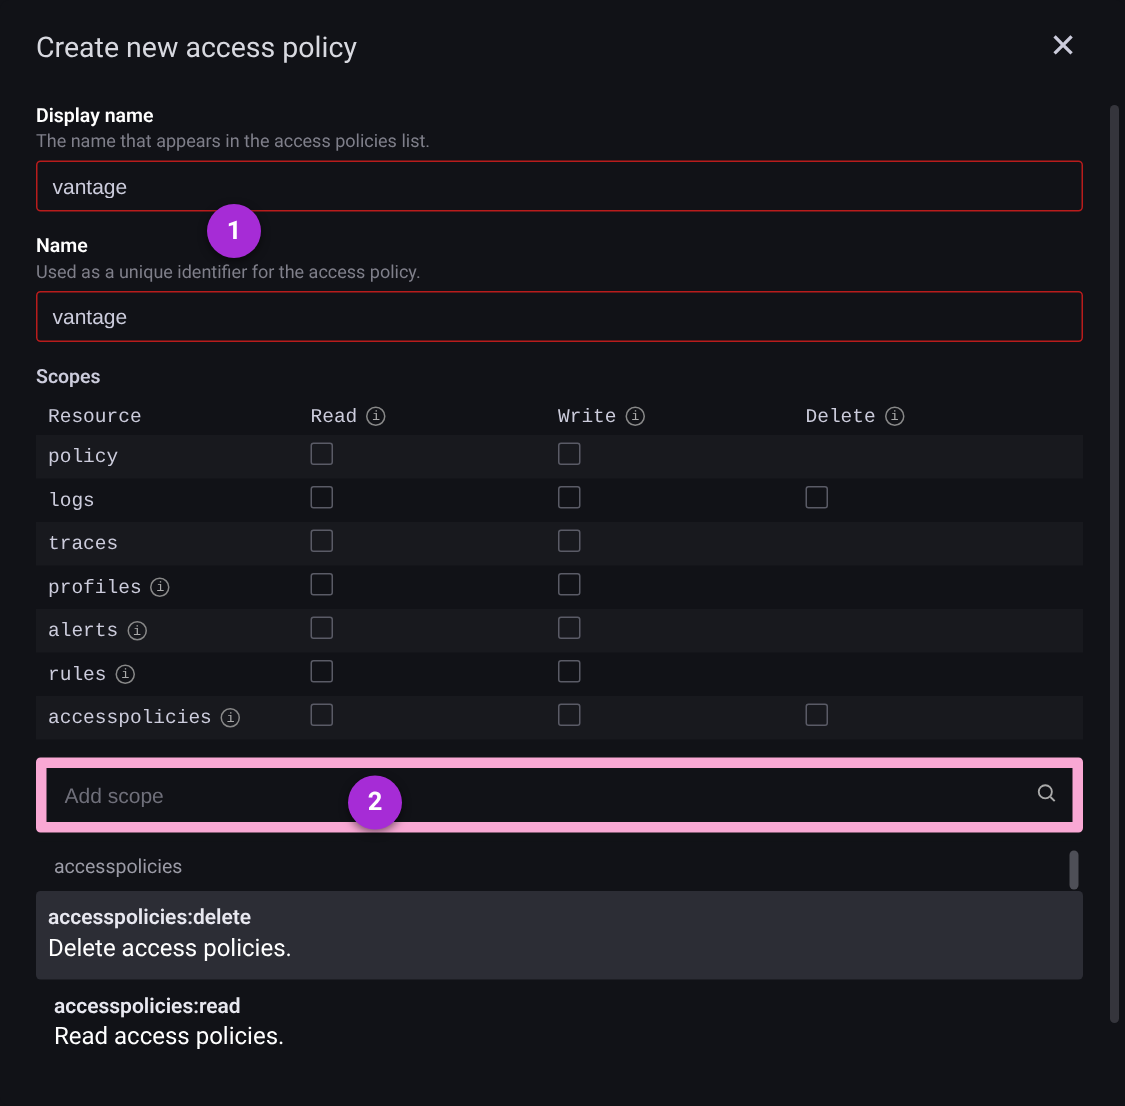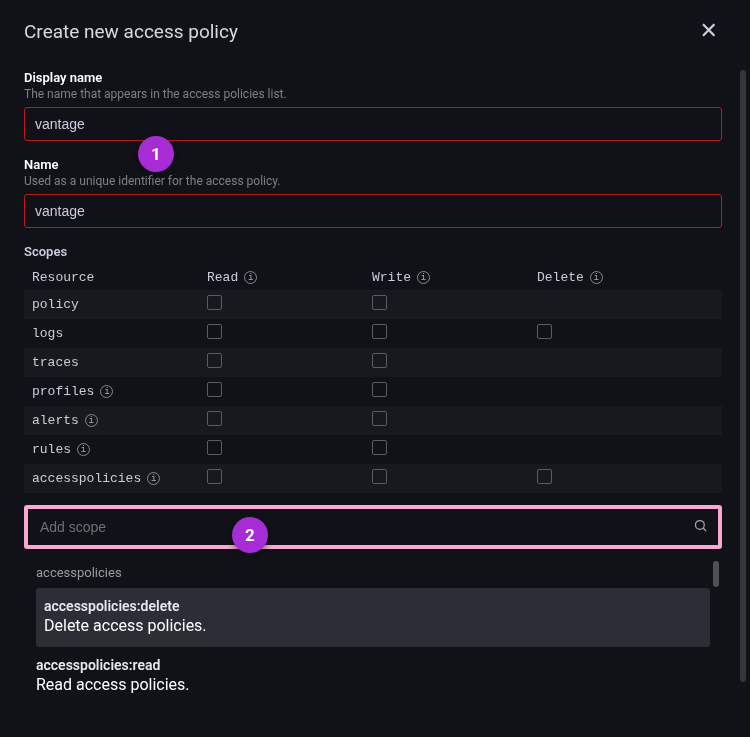--- a/index.html
+++ b/index.html
@@ -125,21 +125,21 @@
   justify-content: center;
   font-size: 9px;
   color: #aaa;
   cursor: help;
 }
 .add-scope-wrap {
   margin-top: 12px;
   padding-right: 16px;
 }
 .add-scope-box {
-  border: 4px solid #f9a8d4;
+  border: 7px solid #f9a8d4;
   border-radius: 3px;
   background: #111217;
   display: flex;
   align-items: center;
   padding: 0 10px;
 }
 .add-scope-input {
   flex: 1;
   background: transparent;
   border: none;
@@ -180,21 +180,21 @@
   color: #e8e8f0;
   margin-bottom: 2px;
 }
 .dd-item-desc {
   font-size: 16px;
   color: #ffffff;
 }
 .dd-item.highlight {
   background: #2c2d35;
   border-radius: 3px;
-  margin: 0 12px;
+  margin: 0 0;
   padding-left: 8px;
 }
 .badge {
   position: absolute;
   width: 36px; height: 36px;
   border-radius: 50%;
   background: #a62cd6;
   color: #fff;
   font-weight: 700;
   font-size: 17px;

